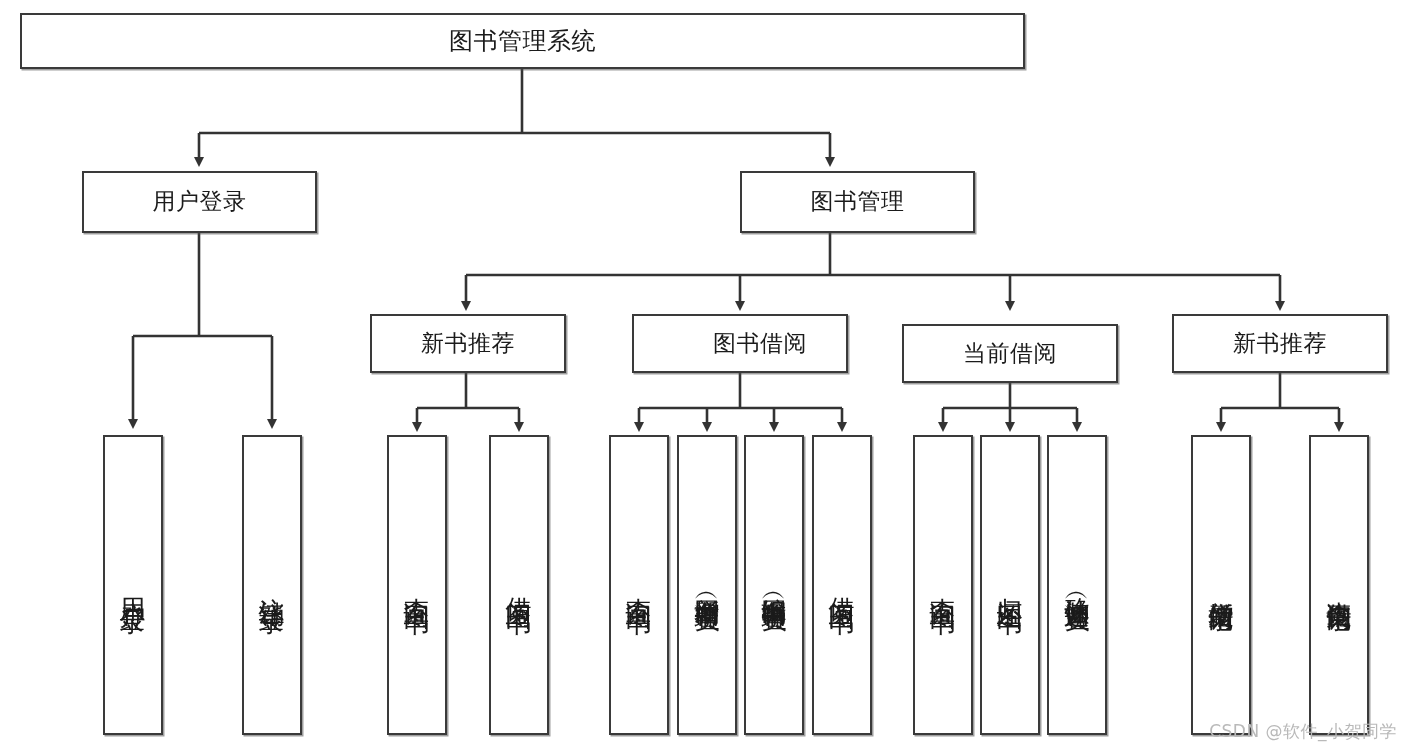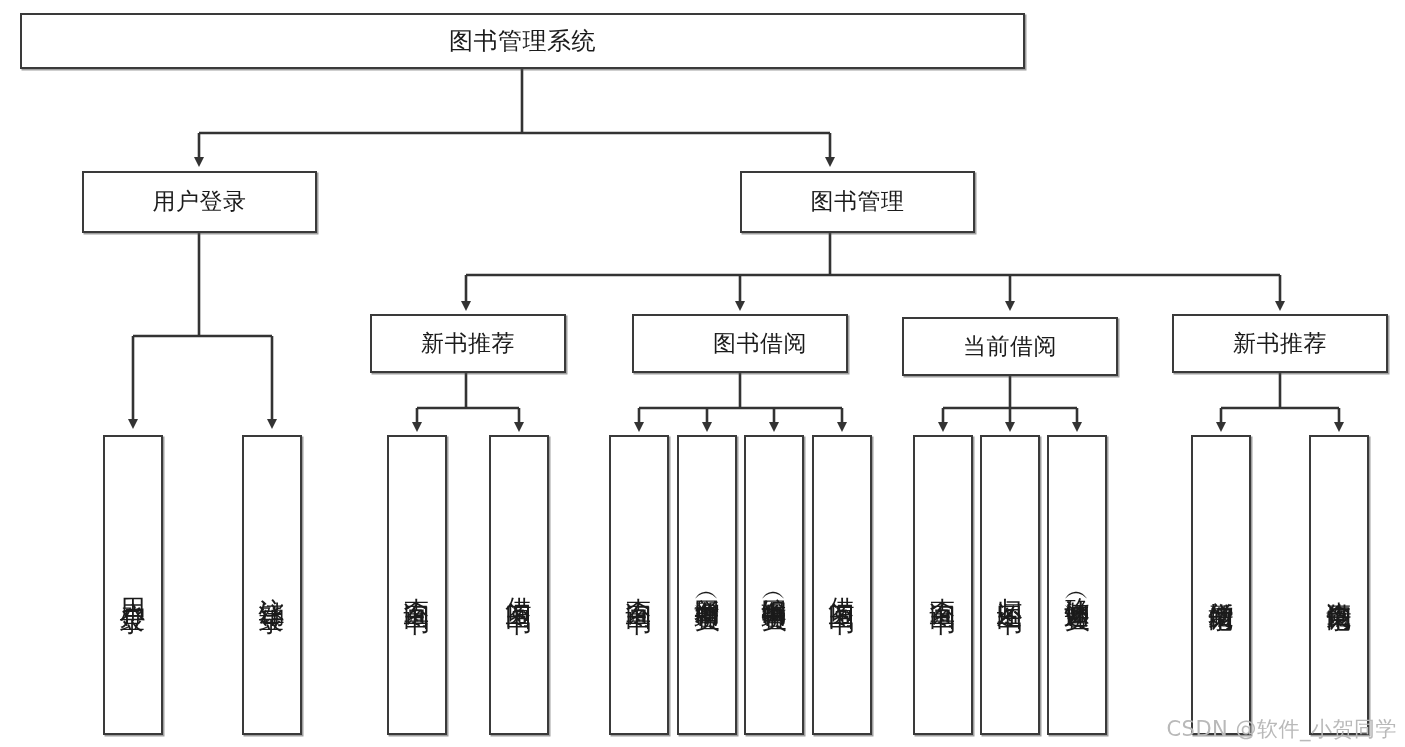--- a/index.html
+++ b/index.html
@@ -63,21 +63,21 @@
     max-height: 100%;
   }
   .node.vert.long .label {
     font-size: 25px;
     letter-spacing: 1.5px;
   }
   #watermark {
     position: absolute;
     right: 8px;
     bottom: 4px;
-    font-size: 21px;
+    font-size: 17px;
     color: #b9b9b9;
     letter-spacing: 0.5px;
     user-select: none;
     white-space: nowrap;
   }
 </style>
 </head>
 <body>
 
 <div id="diagram-root">
@@ -145,21 +145,21 @@
   </div>
 
   <div class="node horiz" style="left:370px; top:314px; width:196px; height:59px;">
     <span class="label">新书推荐</span>
   </div>
 
   <div class="node horiz" style="left:632px; top:314px; width:216px; height:59px;padding-left:40px;">
     <span class="label">图书借阅</span>
   </div>
 
-  <div class="node horiz" style="left:902px; top:317px; width:216px; height:59px;">
+  <div class="node horiz" style="left:902px; top:324px; width:216px; height:59px;">
     <span class="label">当前借阅</span>
   </div>
 
   <div class="node horiz" style="left:1172px; top:314px; width:216px; height:59px;">
     <span class="label">新书推荐</span>
   </div>
 
   <div class="node vert" style="left:103px; top:435px; width:60px; height:300px;">
     <span class="label">用户登录</span>
   </div>

